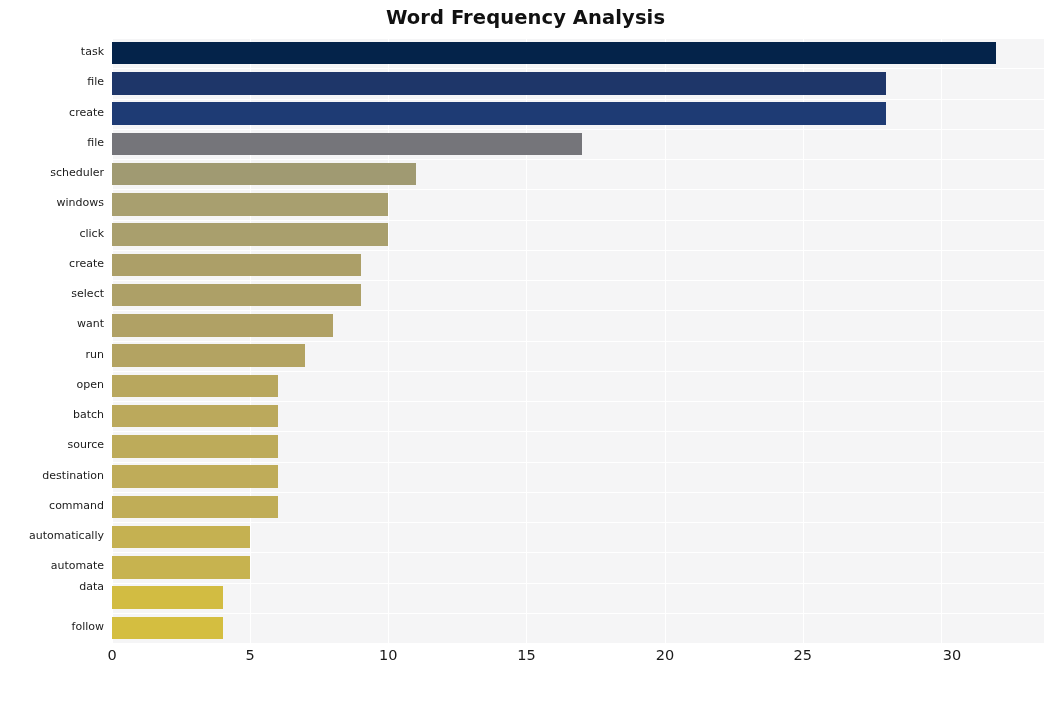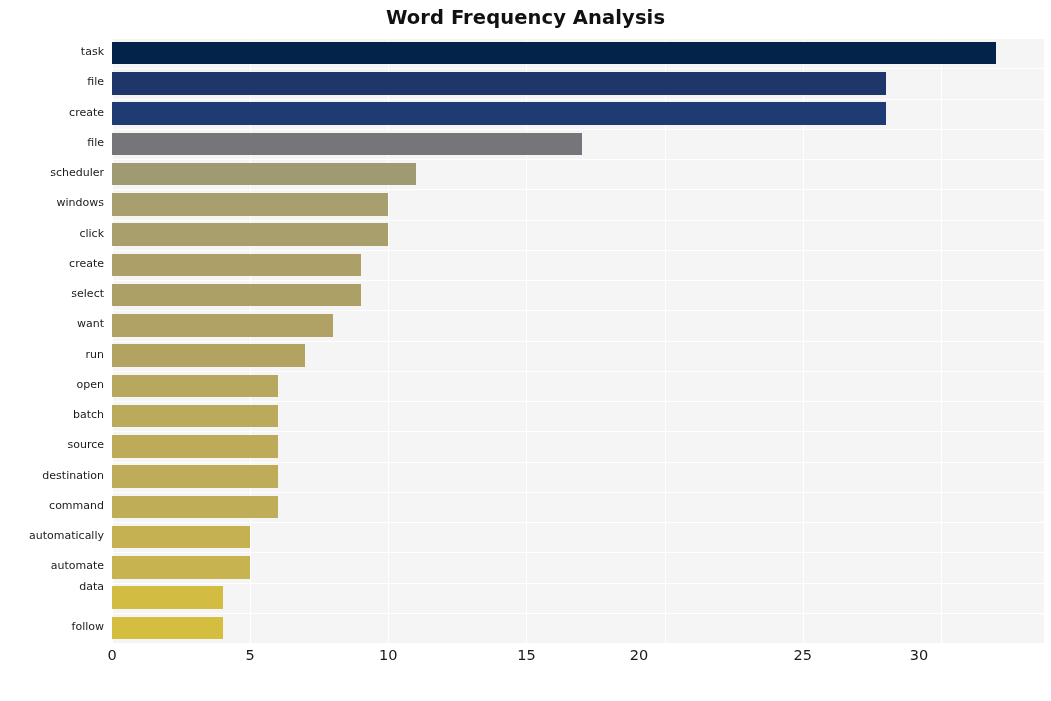--- a/index.html
+++ b/index.html
@@ -231,19 +231,19 @@
       <div class="ytick-label" style="top: 522.375px;">automate</div>
       <div class="ytick-label" style="top: 543px;">data</div>
       <div class="ytick-label" style="top: 582.875px;">follow</div>
     </div>
 
   <div id="xtick-row">
       <div class="xtick-label" style="left: 0px;">0</div>
       <div class="xtick-label" style="left: 138.156px;">5</div>
       <div class="xtick-label" style="left: 276.312px;">10</div>
       <div class="xtick-label" style="left: 414.468px;">15</div>
-      <div class="xtick-label" style="left: 527px;">20</div>
+      <div class="xtick-label" style="left: 553px;">20</div>
       <div class="xtick-label" style="left: 690.78px;">25</div>
-      <div class="xtick-label" style="left: 807px; text-align: right;">30</div>
+      <div class="xtick-label" style="left: 840px; text-align: right;">30</div>
     </div>
 
 
 </div>
 
 </body></html>

